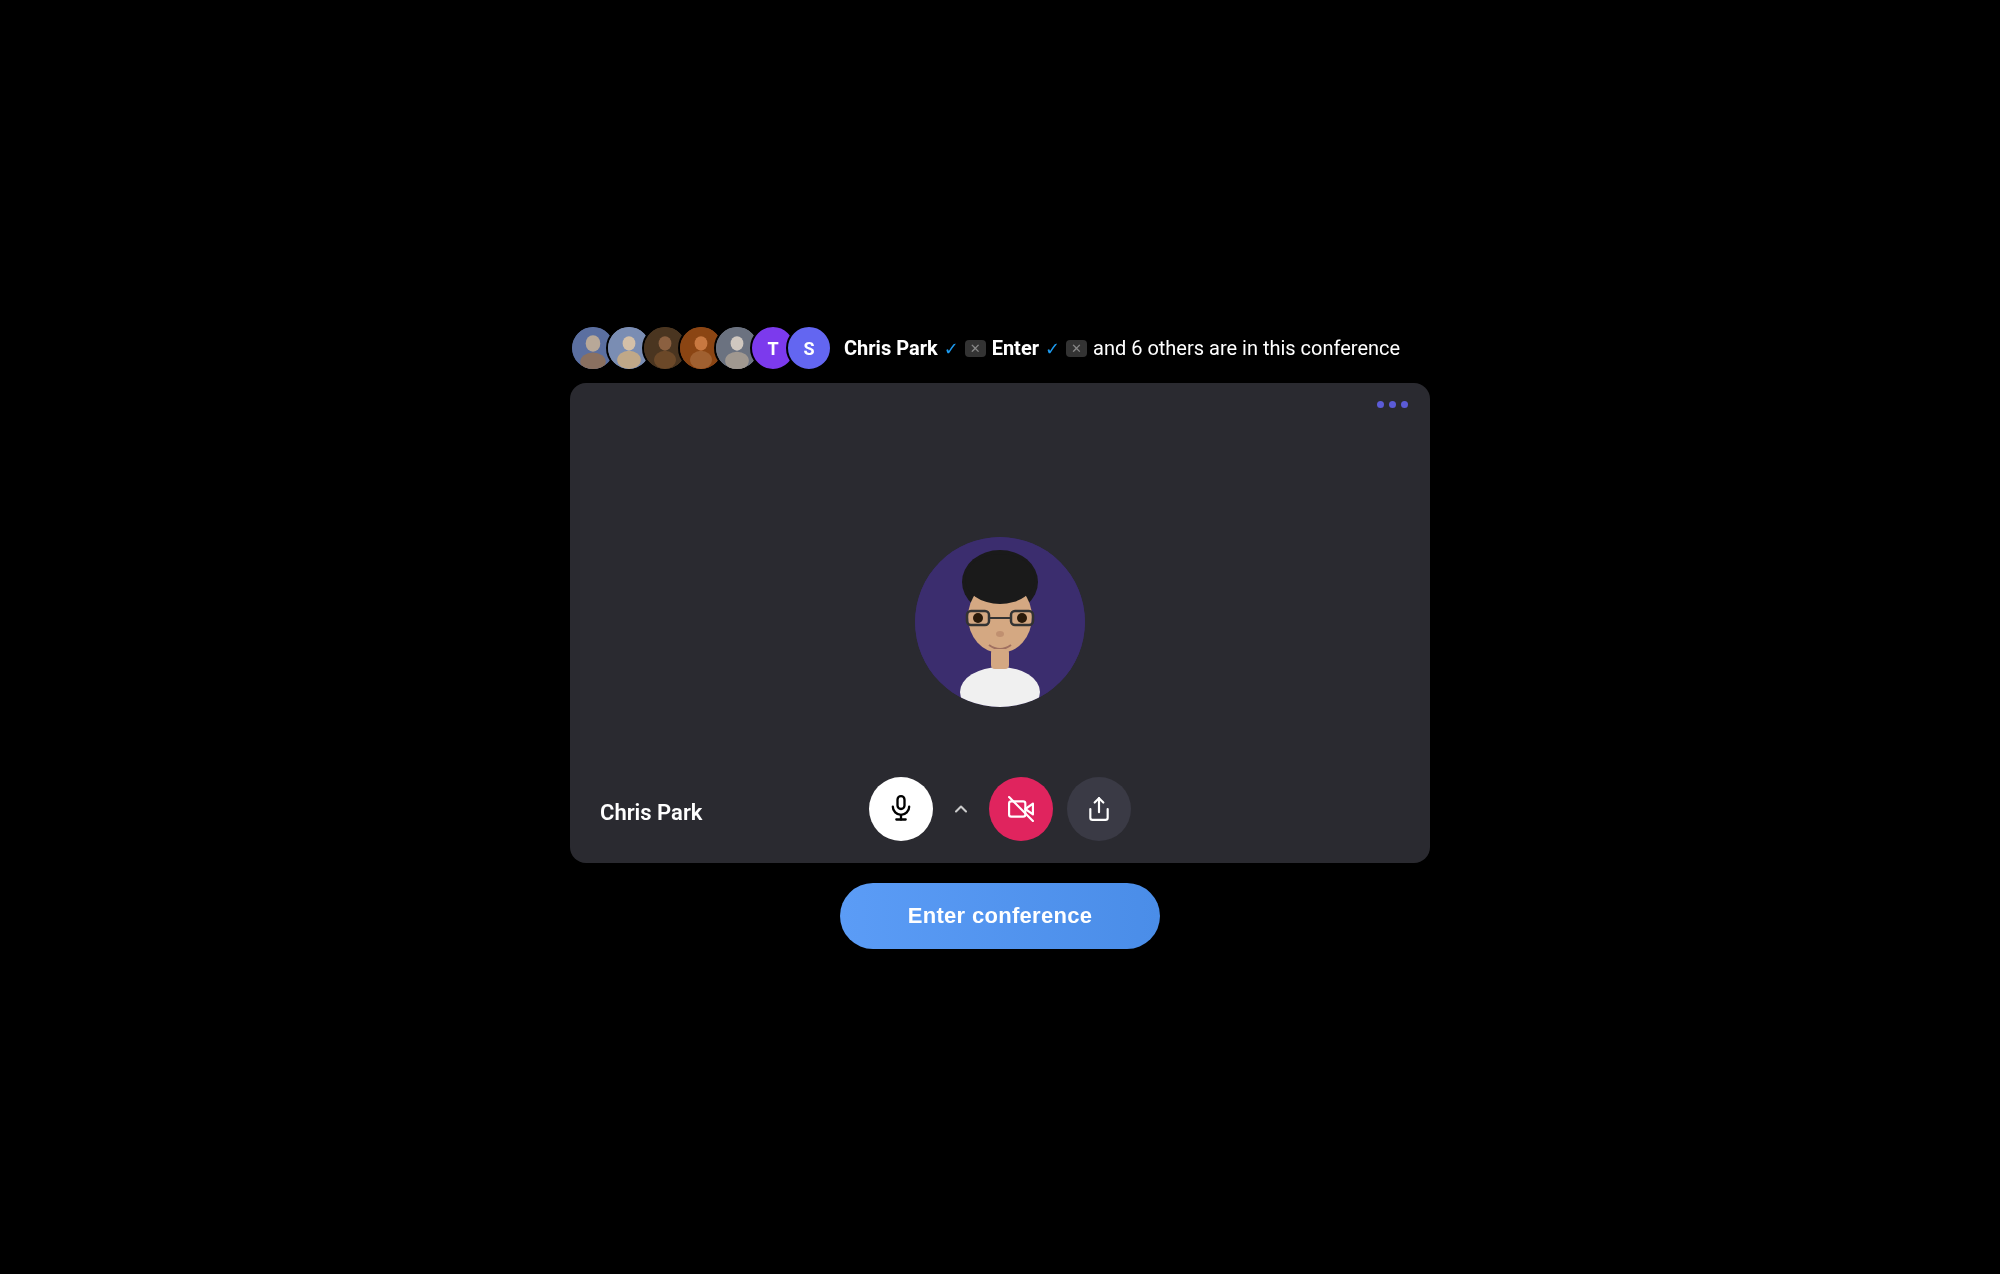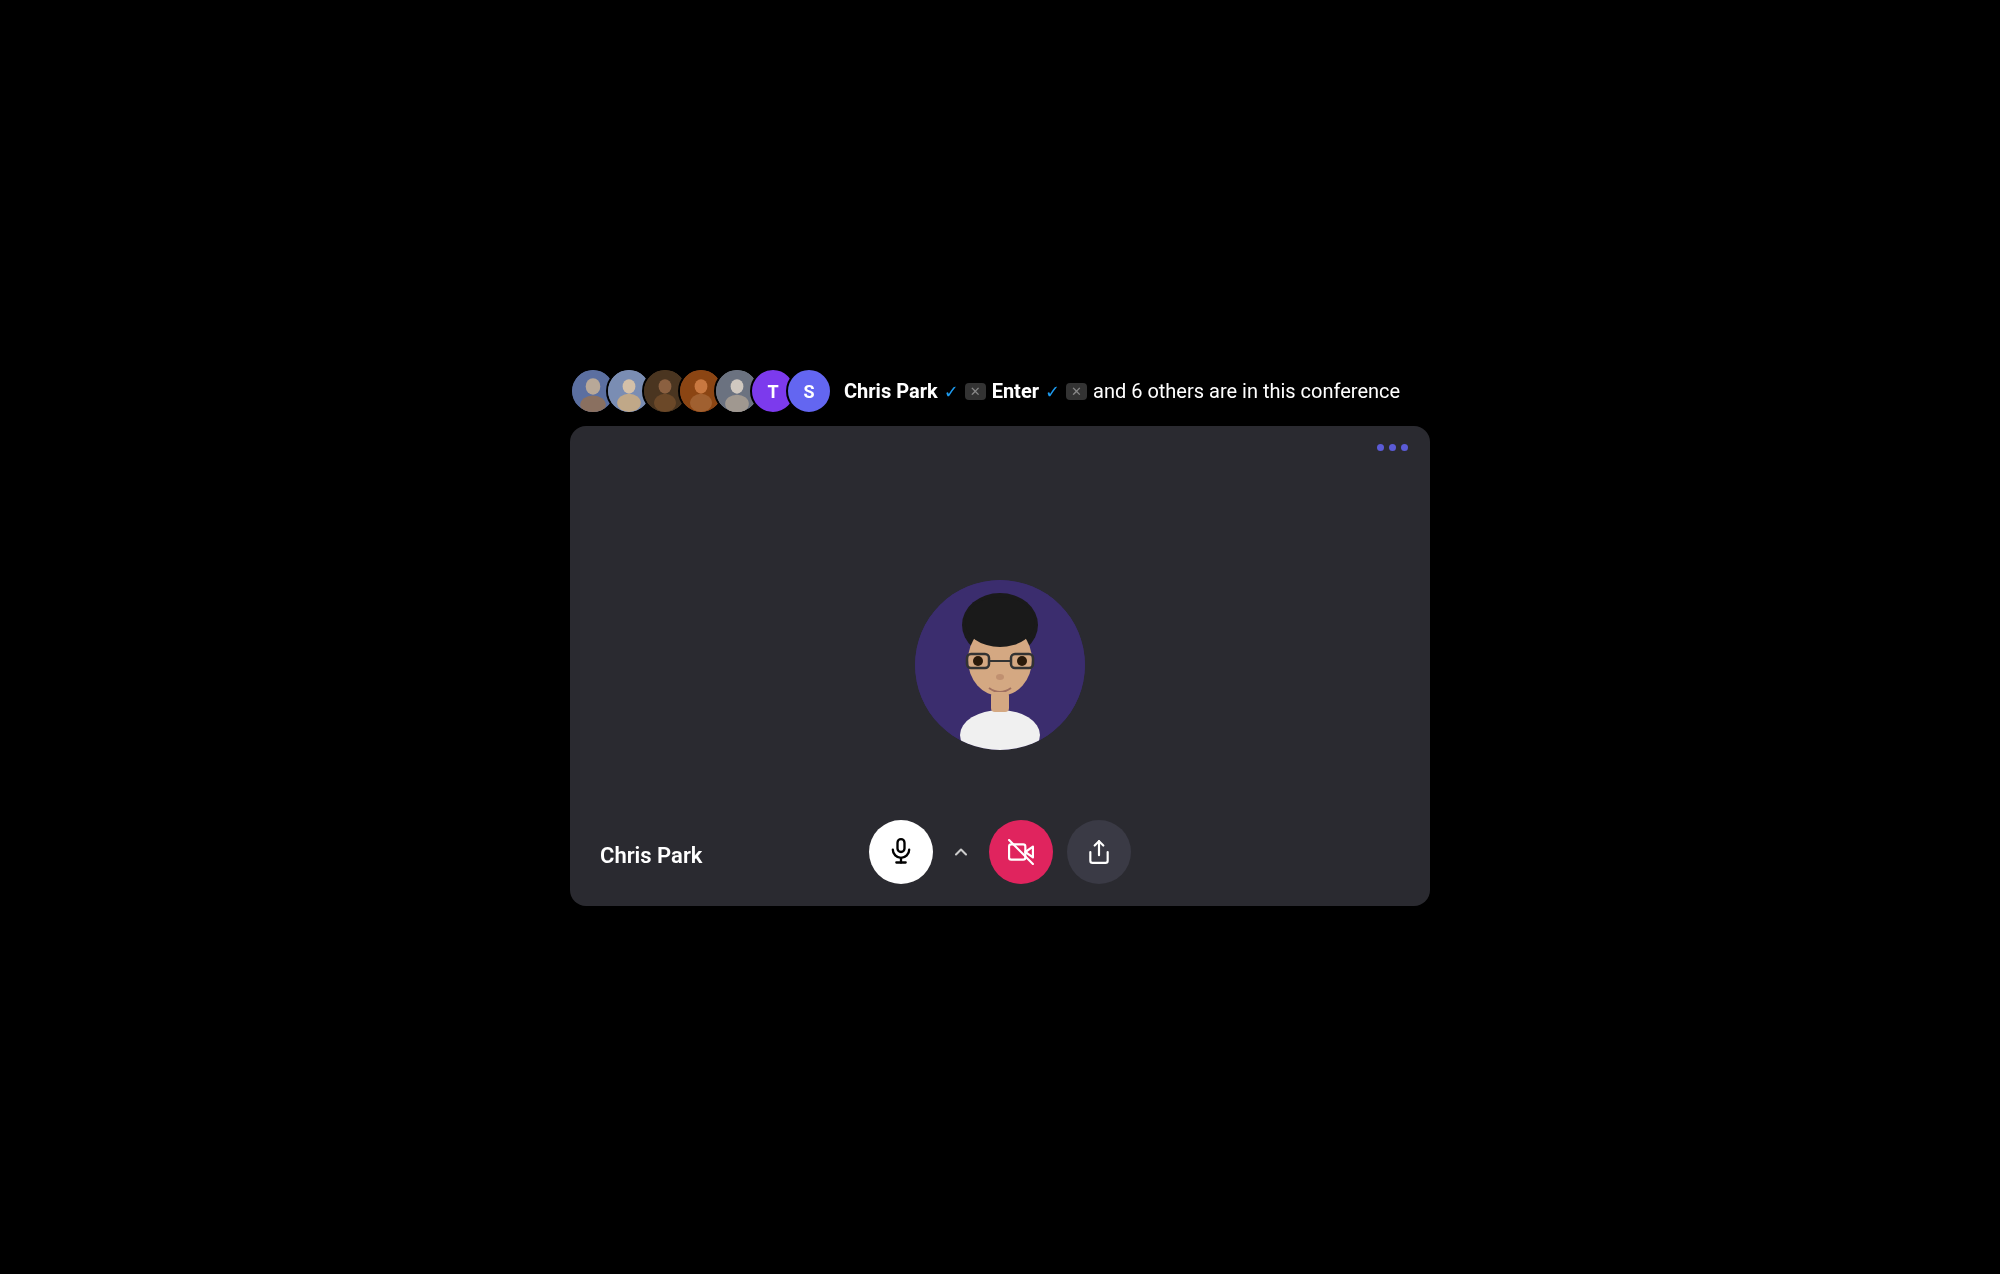--- a/index.html
+++ b/index.html
@@ -379,14 +379,15 @@
           <svg width="26" height="26" viewBox="0 0 24 24" fill="none" stroke="#fff" stroke-width="2" stroke-linecap="round" stroke-linejoin="round">
             <path d="M4 12v8a2 2 0 0 0 2 2h12a2 2 0 0 0 2-2v-8"></path>
             <polyline points="16 6 12 2 8 6"></polyline>
             <line x1="12" y1="2" x2="12" y2="15"></line>
           </svg>
         </button>
       </div>
     </div>
   </div>
 
+  <button class="enter-btn">Enter conference</button>
 
 </div>
 
 </body></html>

